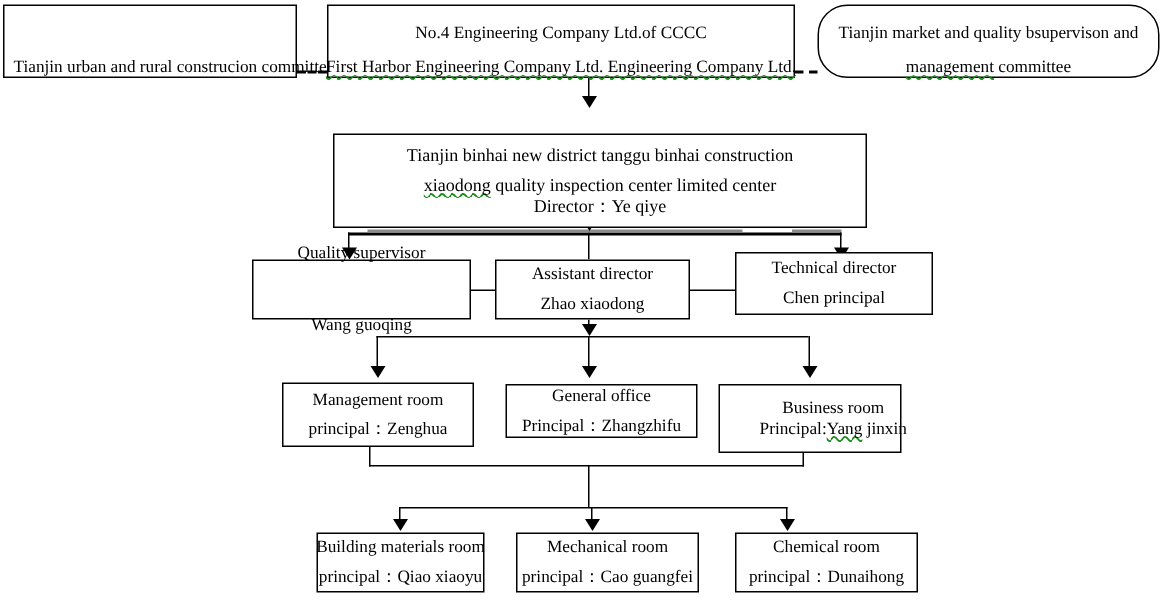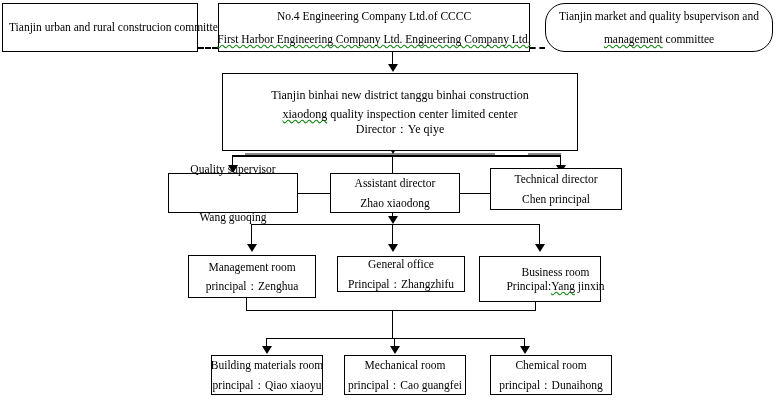--- a/index.html
+++ b/index.html
@@ -29,21 +29,21 @@
     z-index: 3;
   }
   .node .line {
     display: block;
     white-space: nowrap;
     line-height: 1.05;
   }
   .node.lead .line { text-align: left; width: 100%; padding-left: 6px; box-sizing: border-box; }
 
   
-  .t-top   { font-size: 11.5px; }
+  .t-top   { font-size: 11.5px; justify-content: flex-end; }
   .t-main  { font-size: 12px; }
   .t-mid   { font-size: 11.5px; }
   .t-leaf  { font-size: 11.5px; }
 
   .sp-lg { height: 11px; }
   .sp-sm { height: 7px; }
   .sp-xs { height: 2px; }
 
   
   .sq {
@@ -102,21 +102,21 @@
     <span class="sp-lg"></span>
     <span class="line"><span class="sq">management</span><span> committee</span></span>
   </div>
 
   <div class="dashed-h" style="left:198px; top:47px; width:20px;"></div>
   <div class="dashed-h" style="left:530px; top:47px; width:15px;"></div>
 
   <div class="conn vline" style="left:392px; top:52px; height:14px;"></div>
   <div class="arrow" style="left:388px; top:64px;"></div>
 
-  <div class="node t-main" style="left:222px; top:73px; width:356px; height:78px;">
+  <div class="node t-main" style="left:222px; top:89px; width:356px; height:63px;">
     <span class="line">Tianjin binhai new district tanggu binhai construction</span>
     <span class="sp-sm"></span>
     <span class="line"><span class="sq">xiaodong</span><span> quality inspection center limited center</span></span>
     <span class="sp-xs"></span>
     <span class="line">Director：Ye qiye</span>
   </div>
 
   <div class="conn vline" style="left:392px; top:136px; height:12px;"></div>
   <div class="arrow" style="left:388px; top:146px;"></div>
   <div class="conn vline" style="left:392px; top:155px; height:18px;"></div>
@@ -124,21 +124,21 @@
   <div class="conn hline thick" style="left:232px; top:155px; width:329px;"></div>
   <div class="gray-bar" style="left:245px; top:153px; width:250px;"></div>
   <div class="gray-bar" style="left:528px; top:153px; width:33px;"></div>
 
   <div class="conn vline" style="left:232px; top:155px; height:13px;"></div>
   <div class="arrow" style="left:228px; top:165px;"></div>
 
   <div class="conn vline" style="left:560px; top:155px; height:13px;"></div>
   <div class="arrow" style="left:556px; top:165px;"></div>
 
-  <div class="node t-mid" style="left:168px; top:173px; width:130px; height:40px;gap:18px;">
+  <div class="node t-mid" style="left:168px; top:173px; width:146px; height:40px;gap:18px;">
     <span class="line">Quality supervisor</span>
     <span class="sp-sm"></span>
     <span class="line">Wang guoqing</span>
   </div>
 
   <div class="node t-mid" style="left:330px; top:173px; width:130px; height:40px;">
     <span class="line">Assistant director</span>
     <span class="sp-sm"></span>
     <span class="line">Zhao xiaodong</span>
   </div>

